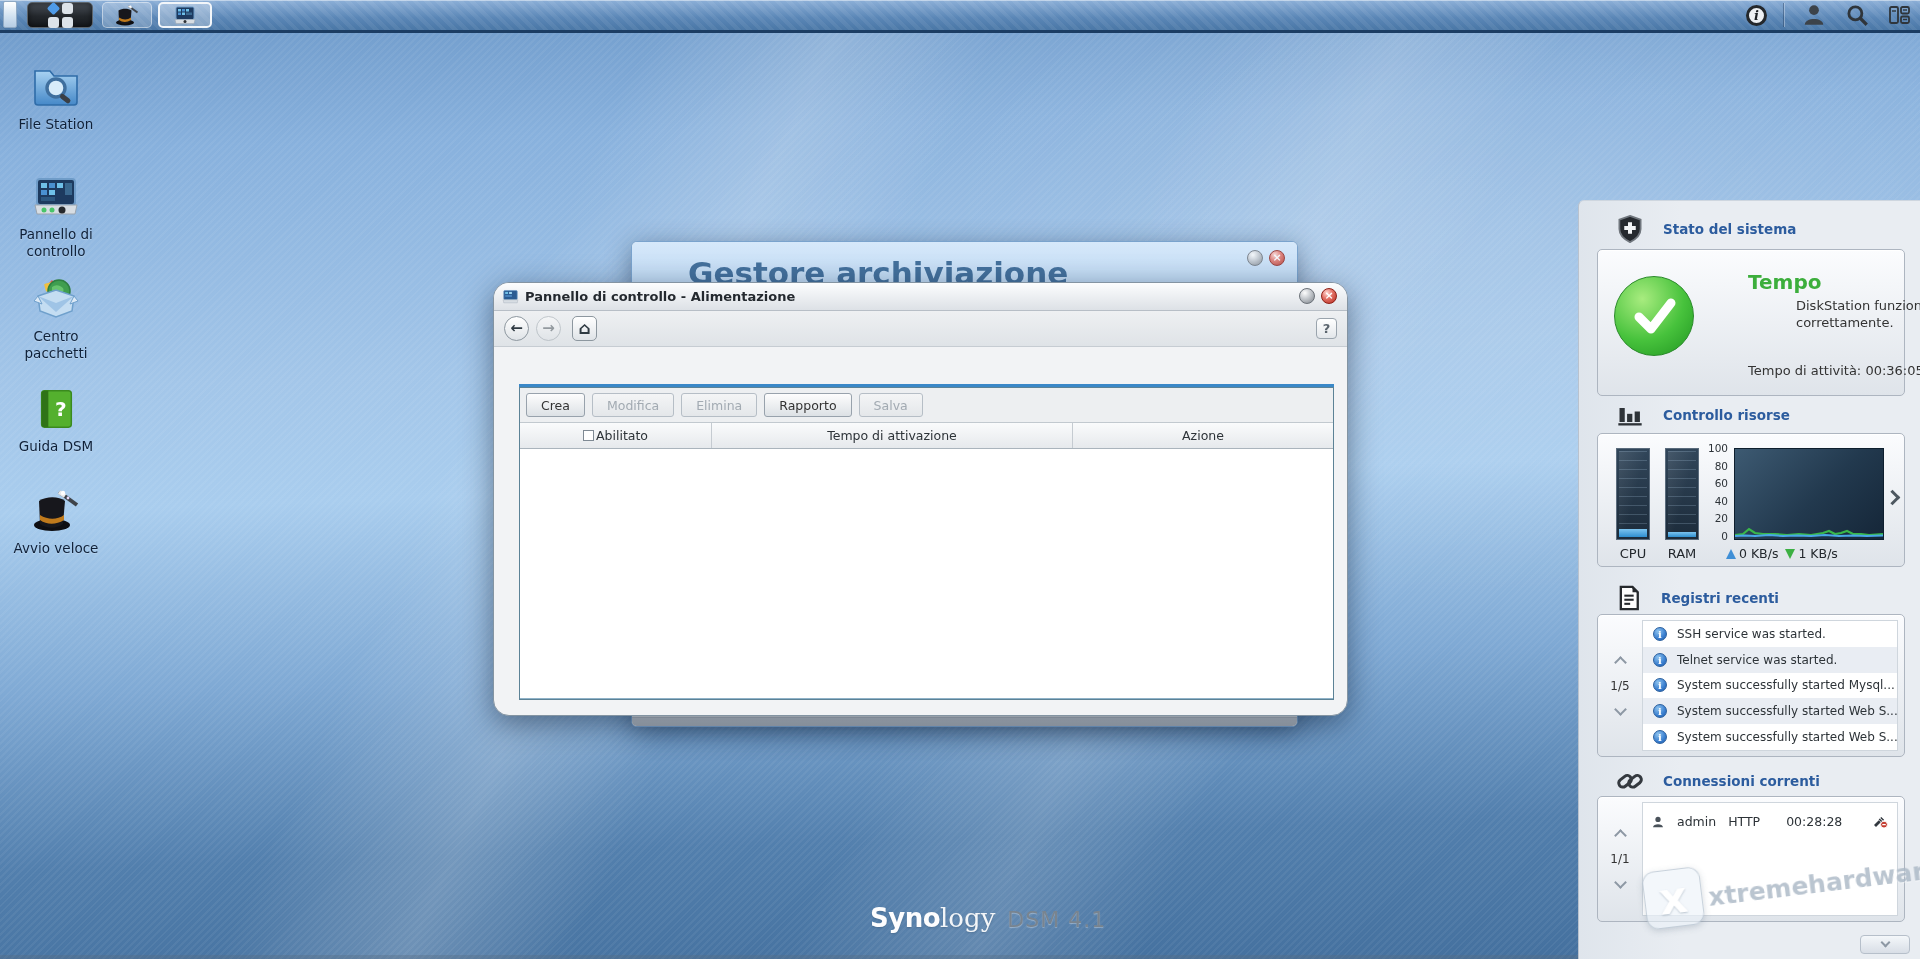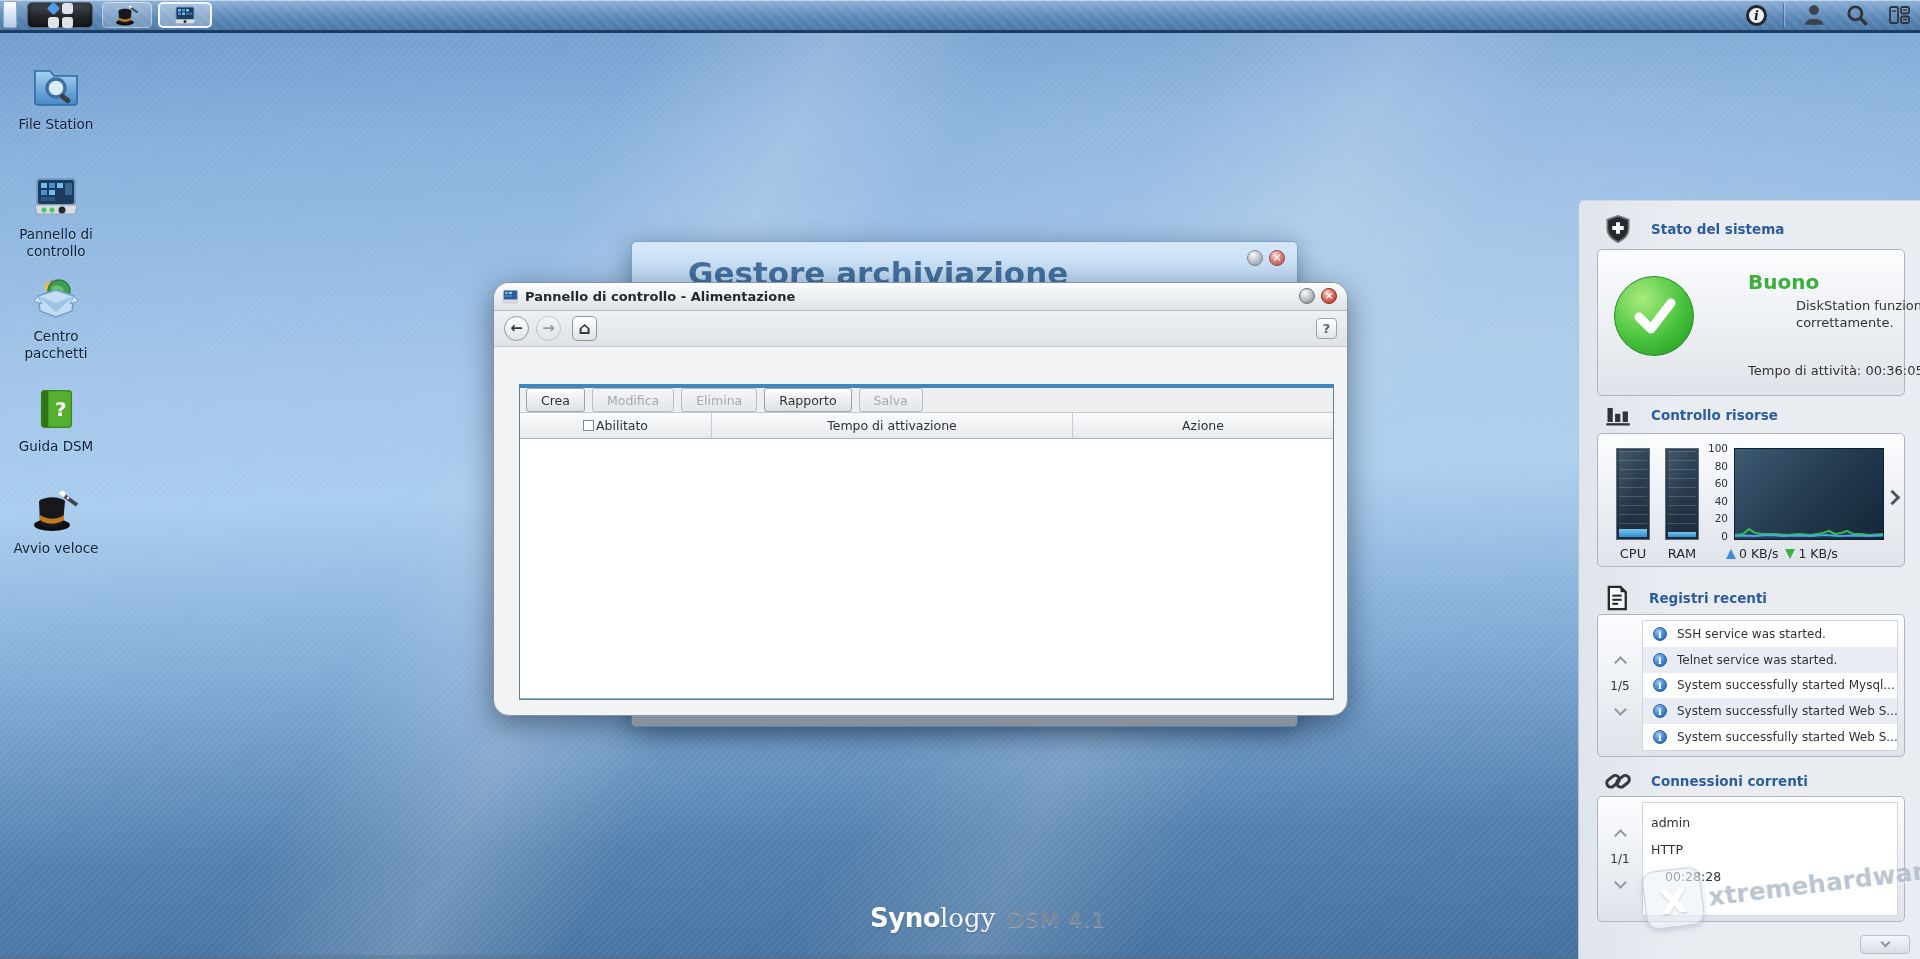--- a/index.html
+++ b/index.html
@@ -95,40 +95,40 @@
   .tabsrow { position:absolute; left:36px; top:76px; height:26px; display:flex; gap:5px; z-index:3; }
   .tab { height:26px; padding:0 17px; line-height:26px; font-size:12.5px; color:#333;
     background:linear-gradient(#ffffff,#e9edf0); border:1px solid #9aa6b0; border-bottom:none;
     border-radius:5px 5px 0 0; cursor:pointer; white-space:nowrap; }
   .tab.active { background:linear-gradient(#5aa7dc,#2e7fc2); color:#fff; font-weight:bold;
     border-color:#2a6fa8; }
   .tabline { position:absolute; left:25px; right:13px; top:101px; height:3px; background:#3a88c8; z-index:2; }
 
   .panel { position:absolute; left:25px; right:13px; top:104px; bottom:15px;
     border:1px solid #5c8296; background:#fff; display:flex; flex-direction:column; }
-  .btnstrip { height:25px; background:#edeff1; border-bottom:1px solid #c2c9cf;
+  .btnstrip { height:35px; background:#edeff1; border-bottom:1px solid #c2c9cf;
     display:flex; align-items:center; gap:7px; padding-left:6px; }
   .abtn { height:24px; padding:0 14px; font-size:12.5px; color:#333; border:1px solid #98a2ac;
     border-radius:3px; background:linear-gradient(#fdfdfd,#dce1e5); cursor:pointer;
     font-family:inherit; }
   .abtn:disabled { color:#a2aab2; background:linear-gradient(#f4f5f6,#e4e7ea);
     border-color:#b6bec6; cursor:default; }
   .thead { height:26px; display:flex; background:linear-gradient(#fafbfc,#e6e9ec);
     border-bottom:1px solid #aab4bc; font-size:12.5px; color:#2d3338; }
   .th { display:flex; align-items:center; justify-content:center; gap:2px;
     border-right:1px solid #c5cbd1; cursor:pointer; }
   .th.c1 { width:192px; } .th.c2 { width:361px; } .th.c3 { flex:1; border-right:none; }
   .cbx { width:11px; height:11px; background:#fff; border:1px solid #7f8a94; display:inline-block; }
   .tbody { flex:1; background:#fff; border-bottom:1px solid #8fb2c8; }
 
   
   .sidebar { position:absolute; left:1578px; top:200px; width:342px; bottom:0; z-index:20;
     background:linear-gradient(90deg,#dfe5ec,#e9edf2 30%); border-left:1px solid #b9c2ce;
     border-top:1px solid #ced6df; border-top-left-radius:6px; }
-  .sb-head { position:absolute; left:24px; display:flex; align-items:center; gap:18px; }
+  .sb-head { position:absolute; left:36px; display:flex; align-items:center; gap:18px; }
   .sb-title { font-size:13.5px; font-weight:bold; color:#2c5c9e; cursor:pointer; }
   .card { position:absolute; left:18px; width:308px; border:1px solid #adb5c0; border-radius:5px;
     background:linear-gradient(#fbfcfe,#dfe4ea); box-shadow:inset 0 1px 0 #fff; }
 
   
   .ok-circle { position:absolute; left:16px; top:26px; width:80px; height:80px; border-radius:50%;
     background:radial-gradient(circle at 35% 28%, #a8ec7f, #47c23c 55%, #1f9420 100%);
     border:1px solid #2a8a2a; }
   .ok-circle svg { position:absolute; left:16px; top:18px; }
   .st-status { position:absolute; left:150px; top:20px; font-size:20px; font-weight:bold; color:#3cae3c; }
@@ -171,22 +171,22 @@
     font-size:12px; color:#2d3338; white-space:nowrap; cursor:pointer; }
   .logrow.striped { background:#e9edf3; }
   .ibadge { width:14px; height:14px; border-radius:50%; flex:0 0 14px;
     background:radial-gradient(circle at 35% 28%, #8fc4ef, #3a7fd0 60%, #1f5aa8 100%);
     border:1px solid #2a5f9e; color:#fff; font-size:10px; font-weight:bold; line-height:13px;
     text-align:center; font-family:"DejaVu Serif","Liberation Serif",serif; }
 
   
   .connlist { position:absolute; left:44px; right:6px; top:5px; bottom:5px; background:#fff;
     border:1px solid #cfd6dd; }
-  .connrow { height:26px; display:flex; align-items:flex-start; gap:12px; padding:0 8px;
-    font-size:12.5px; color:#2d3338; cursor:pointer;flex-direction:column; }
+  .connrow { height:26px; display:flex; align-items:flex-end; gap:12px; padding:0 8px;
+    font-size:12.5px; color:#2d3338; cursor:pointer; }
   .connrow .spacer { flex:1; }
 
   .collapse-tab { position:absolute; right:10px; bottom:5px; width:50px; height:19px;
     background:linear-gradient(#f4f7fa,#d8dee6); border:1px solid #b6bfca; border-radius:4px;
     display:flex; align-items:center; justify-content:center; cursor:pointer; }
   .collapse-tab .chev { width:7px; height:7px; margin-top:-4px; }
 
   .watermark { position:absolute; left:62px; top:672px; transform:rotate(-7deg); opacity:.8;
     pointer-events:none; }
   .wm-badge { position:absolute; left:0; top:0; width:58px; height:58px; border-radius:12px;
@@ -403,21 +403,21 @@
         <path d="M10.4 6.5 h3.2 v3 h3 v3.2 h-3 v3 h-3.2 v-3 h-3 V9.5 h3 Z" fill="#f2f4f6"></path>
       </svg>
       <span class="sb-title">Stato del sistema</span>
     </div>
     <div class="card" style="top:48px; height:147px;">
       <div class="ok-circle">
         <svg width="48" height="44" viewBox="0 0 48 44">
             <path d="M8 22 l12 12 L40 8" fill="none" stroke="#ffffff" stroke-width="9" stroke-linecap="round" stroke-linejoin="round"></path>
           </svg>
       </div>
-      <div class="st-status">Buono</div>
+      <div class="st-status">Tempo</div>
       <div class="st-desc">DiskStation funziona correttamente.</div>
       <div class="st-uptime">Tempo di attività: 00:36:05</div>
     </div>
 
     <div class="sb-head" style="top:200px;">
       <svg width="30" height="28" viewBox="0 0 24 24">
         <rect x="3" y="6" width="4.5" height="12" fill="#2e3338"></rect>
         <rect x="9.5" y="11" width="4.5" height="7" fill="#2e3338"></rect>
         <rect x="16" y="9" width="4.5" height="9" fill="#2e3338"></rect>
         <rect x="2" y="19" width="20" height="2" fill="#2e3338"></rect>

